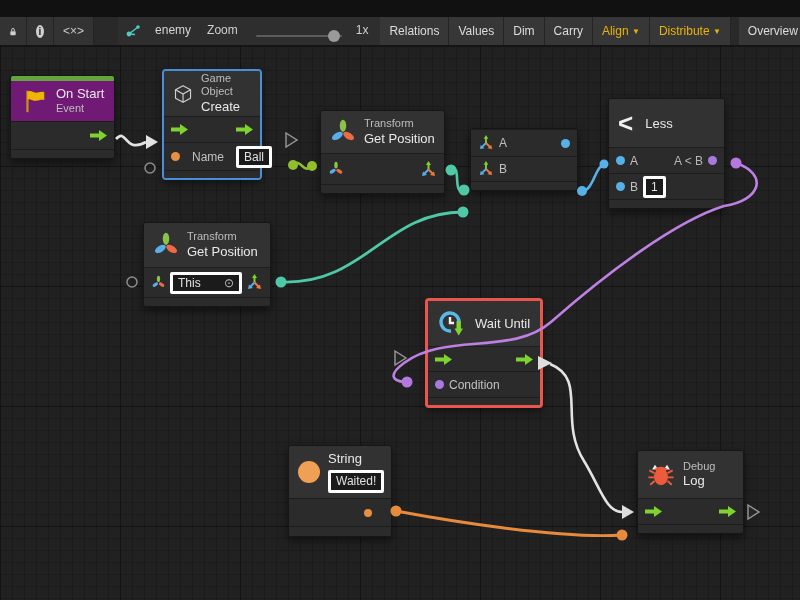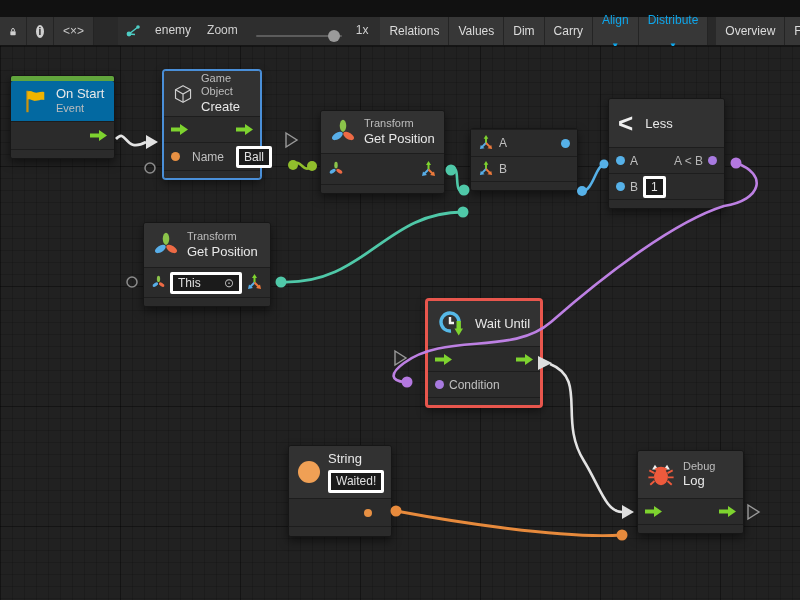--- a/index.html
+++ b/index.html
@@ -22,21 +22,21 @@
   
   .toolbar {
     position:absolute; left:0; top:17px; width:800px; height:29px; background:#292929;
     border-bottom:1px solid #151515; display:flex; align-items:stretch; font-size:12px;
   }
   .tbtn {
     display:flex; align-items:center; justify-content:center; padding:0 9px;
     background:#373737; border-right:1px solid #242424; color:#dcdcdc; white-space:nowrap;
   }
   .tbtn.icon { background:#333; }
-  .tbtn.disabled { color:#0ea5e9;flex-direction:column; }
+  .tbtn.disabled { color:#eab308; }
   .tb-flex { display:flex; align-items:flex-end; background:#2e2e2e; padding:8px 8px; gap:14px; }
   .zoom-track { position:relative; width:86px; height:2px; background:#5c5c5c; border-radius:1px; }
   .zoom-handle { position:absolute; top:-5px; left:72px; width:12px; height:12px; border-radius:50%; background:#9a9a9a; }
   .info-circle { width:13px; height:13px; border-radius:50%; background:#cfcfcf; color:#222; font-size:10px; font-weight:bold; display:flex; align-items:center; justify-content:center; }
   
   .graph {
     position:absolute; left:0; top:46px; width:800px; height:554px;
     background-color:#212121;
     background-image:
       linear-gradient(rgba(0,0,0,0.30) 1px, transparent 1px),
@@ -128,21 +128,21 @@
       </div>
     <div class="tbtn">
         <span>Full Screen</span>
       </div>
   </div>
 
   <div class="graph"></div>
 
   <div class="node" style="left:10px; top:75px; width:105px;">
     <div class="green-strip"></div>
-    <div class="hdr" style="height:40px; background:#0369a1;">
+    <div class="hdr" style="height:40px; background:#701a75;">
       <svg width="28" height="28" viewBox="0 0 30 30">
         <path d="M8 4v23" stroke="#c9920e" stroke-width="2.4"></path>
         <path d="M8 5 C12 2.5 15 7 19 6 C22 5.3 24 4.6 26 5.6 L26 14 C23 13 21 14.2 17 14.8 C13 15.4 11 12 8 13.6 Z" fill="#f0b400"></path>
       </svg>
       <div class="titles">
         <span class="ttl">On Start</span>
         <span class="cat">Event</span>
       </div>
     </div>
     <div class="row" style="height:28px;">

